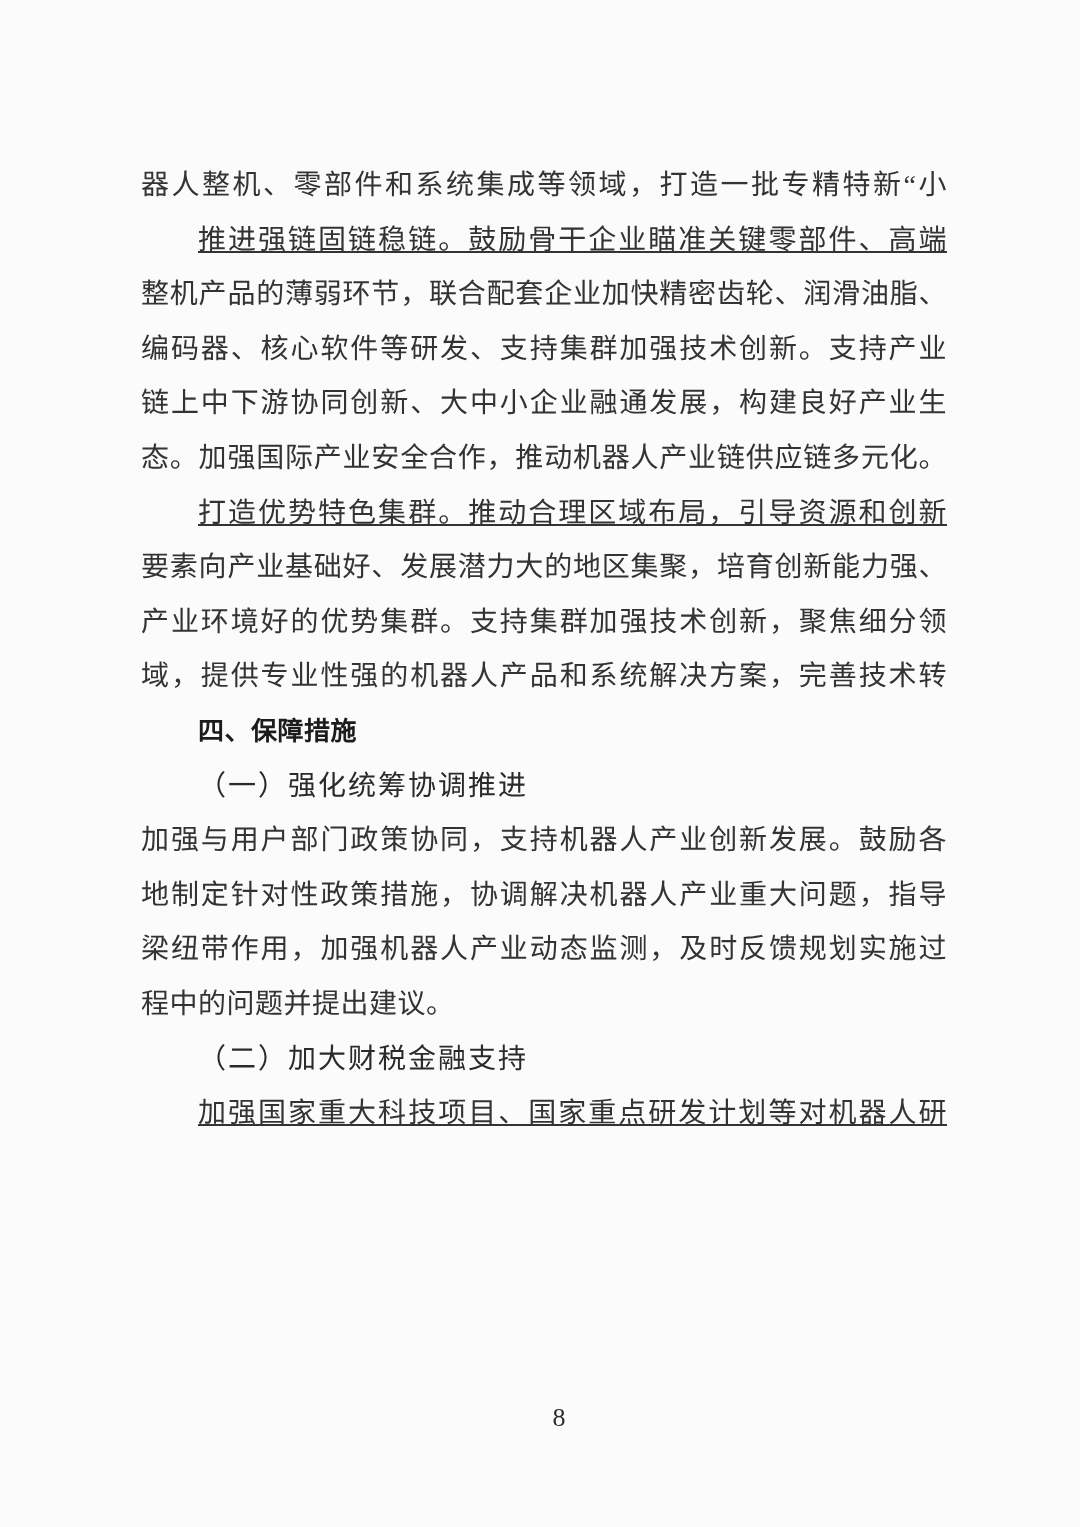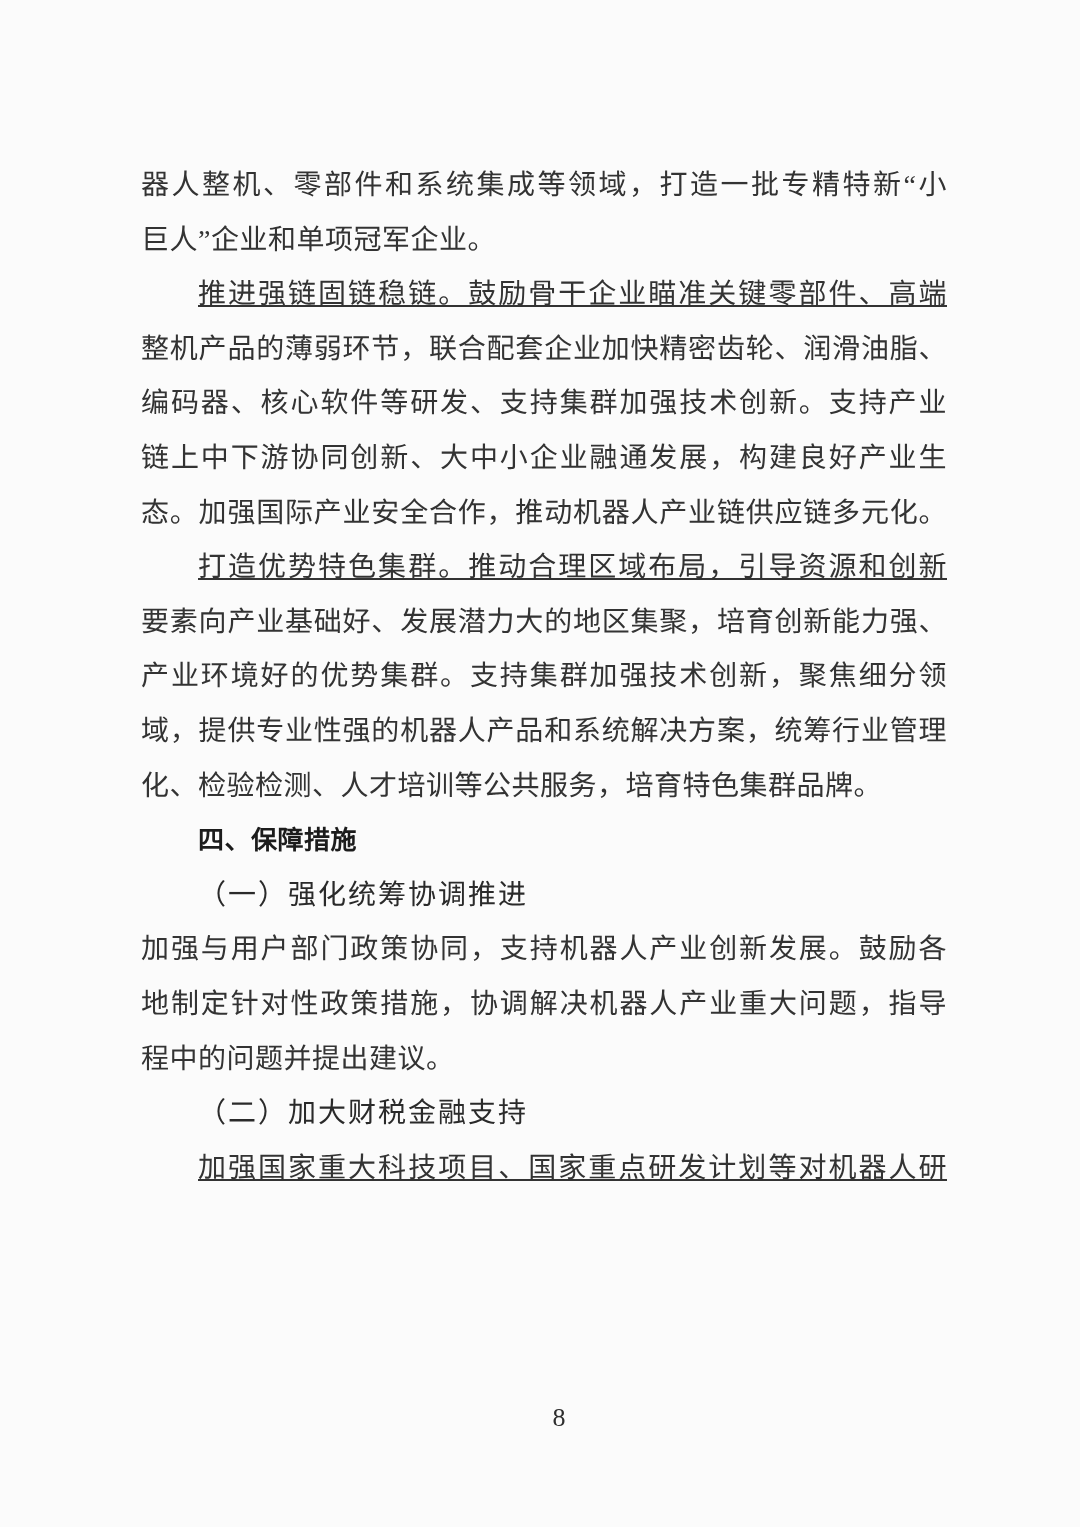--- a/index.html
+++ b/index.html
@@ -75,33 +75,32 @@
     transform: translateX(19px);
     font-family: "Liberation Serif", serif;
   }
 </style>
 </head>
 <body>
 
 <div class="page">
   <div class="content">
     <div class="line" data-type="full">器人整机、零部件和系统集成等领域，打造一批专精特新“小</div>
-    <div class="line" data-type="end">巨人”企业和单项冠军企业。</div>
     <div class="line" data-type="indent-full">推进强链固链稳链。鼓励骨干企业瞄准关键零部件、高端</div>
     <div class="line" data-type="full">整机产品的薄弱环节，联合配套企业加快精密齿轮、润滑油脂、</div>
     <div class="line" data-type="full">编码器、核心软件等研发、支持集群加强技术创新。支持产业</div>
     <div class="line" data-type="full">链上中下游协同创新、大中小企业融通发展，构建良好产业生</div>
     <div class="line" data-type="full">态。加强国际产业安全合作，推动机器人产业链供应链多元化。</div>
     <div class="line" data-type="indent-full">打造优势特色集群。推动合理区域布局，引导资源和创新</div>
     <div class="line" data-type="full">要素向产业基础好、发展潜力大的地区集聚，培育创新能力强、</div>
     <div class="line" data-type="full">产业环境好的优势集群。支持集群加强技术创新，聚焦细分领</div>
-    <div class="line" data-type="full">域，提供专业性强的机器人产品和系统解决方案，统筹行业管理</div>
-    <div class="line" data-type="end">化、检验检测、人才培训等公共服务，培育特色集群品牌。</div>
+    <div class="line" data-type="full">域，提供专业性强的机器人产品和系统解决方案，完善技术转</div>
     <div class="line" data-type="heading">四、保障措施</div>
     <div class="line" data-type="sub">（一）强化统筹协调推进</div>
     <div class="line" data-type="full">加强与用户部门政策协同，支持机器人产业创新发展。鼓励各</div>
     <div class="line" data-type="full">地制定针对性政策措施，协调解决机器人产业重大问题，指导</div>
+    <div class="line" data-type="full">梁纽带作用，加强机器人产业动态监测，及时反馈规划实施过</div>
     <div class="line" data-type="end">程中的问题并提出建议。</div>
     <div class="line" data-type="sub">（二）加大财税金融支持</div>
     <div class="line" data-type="indent-full">加强国家重大科技项目、国家重点研发计划等对机器人研</div>
   </div>
   <div class="page-number">8</div>
 </div>
 
 </body></html>

